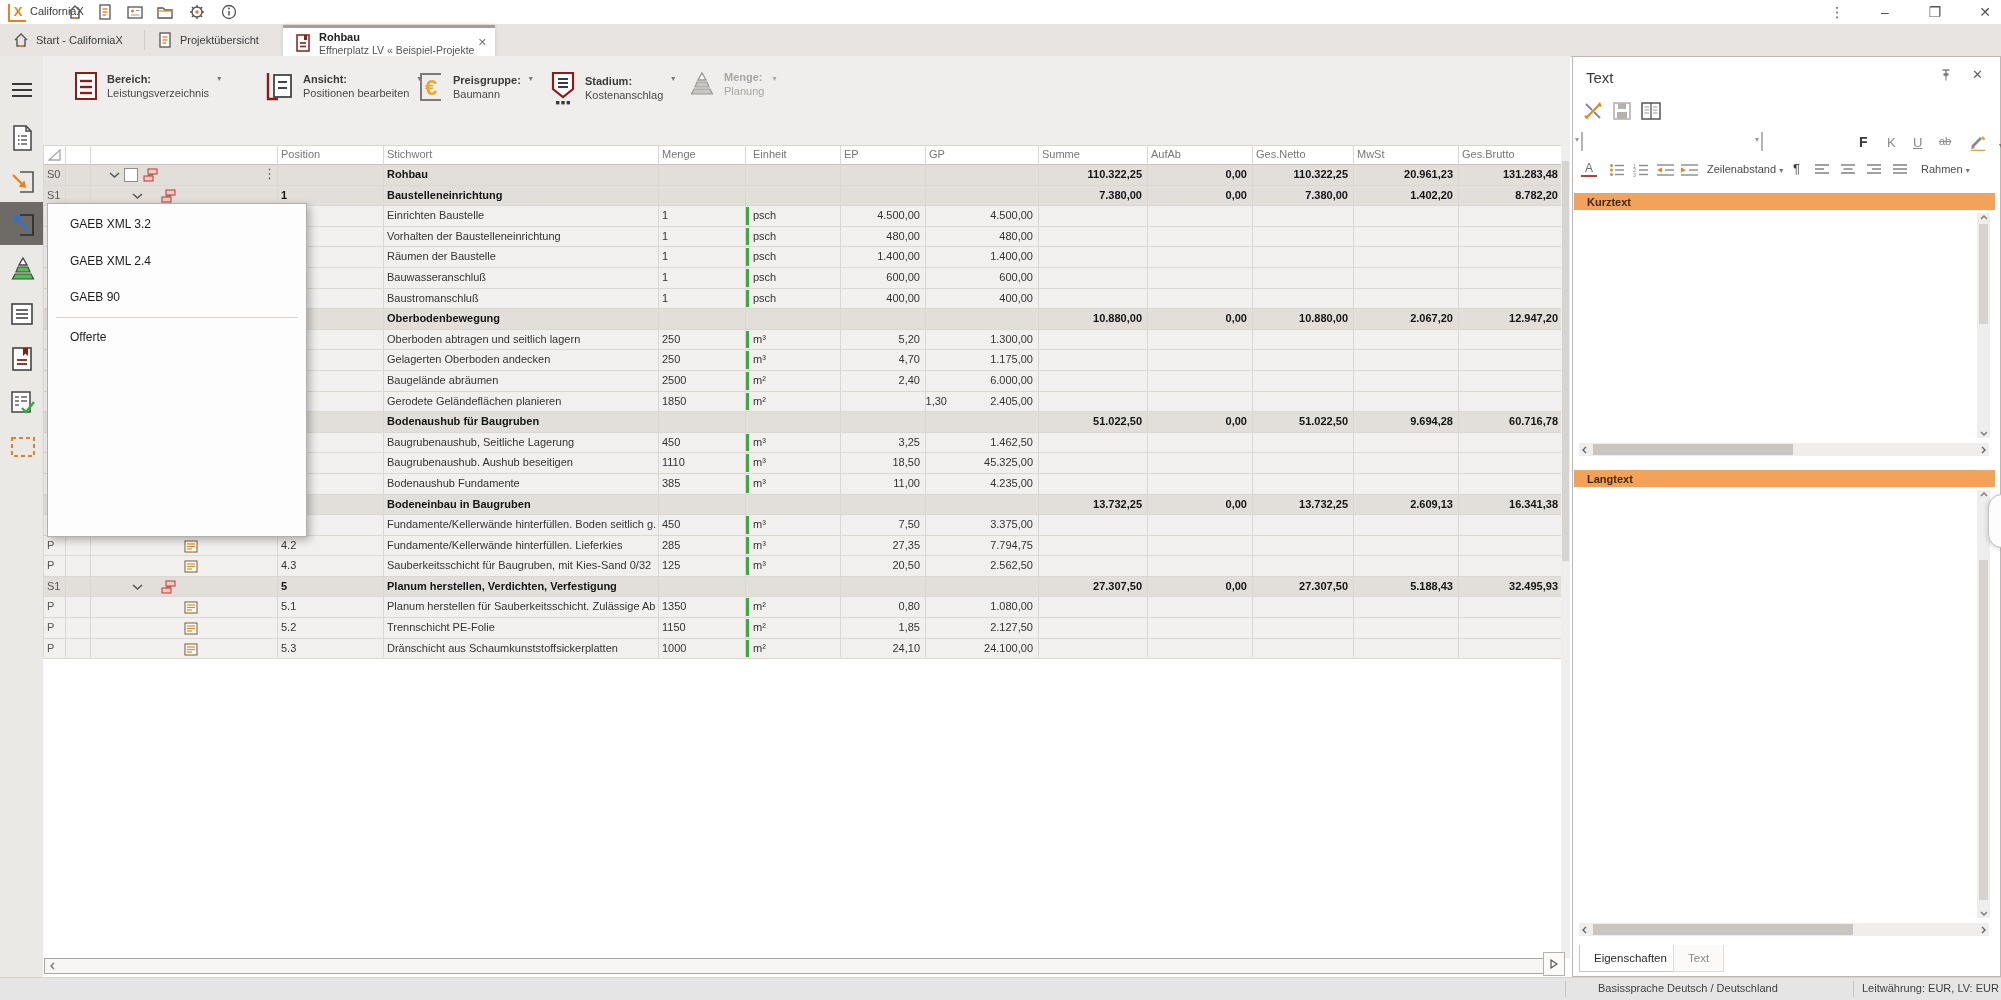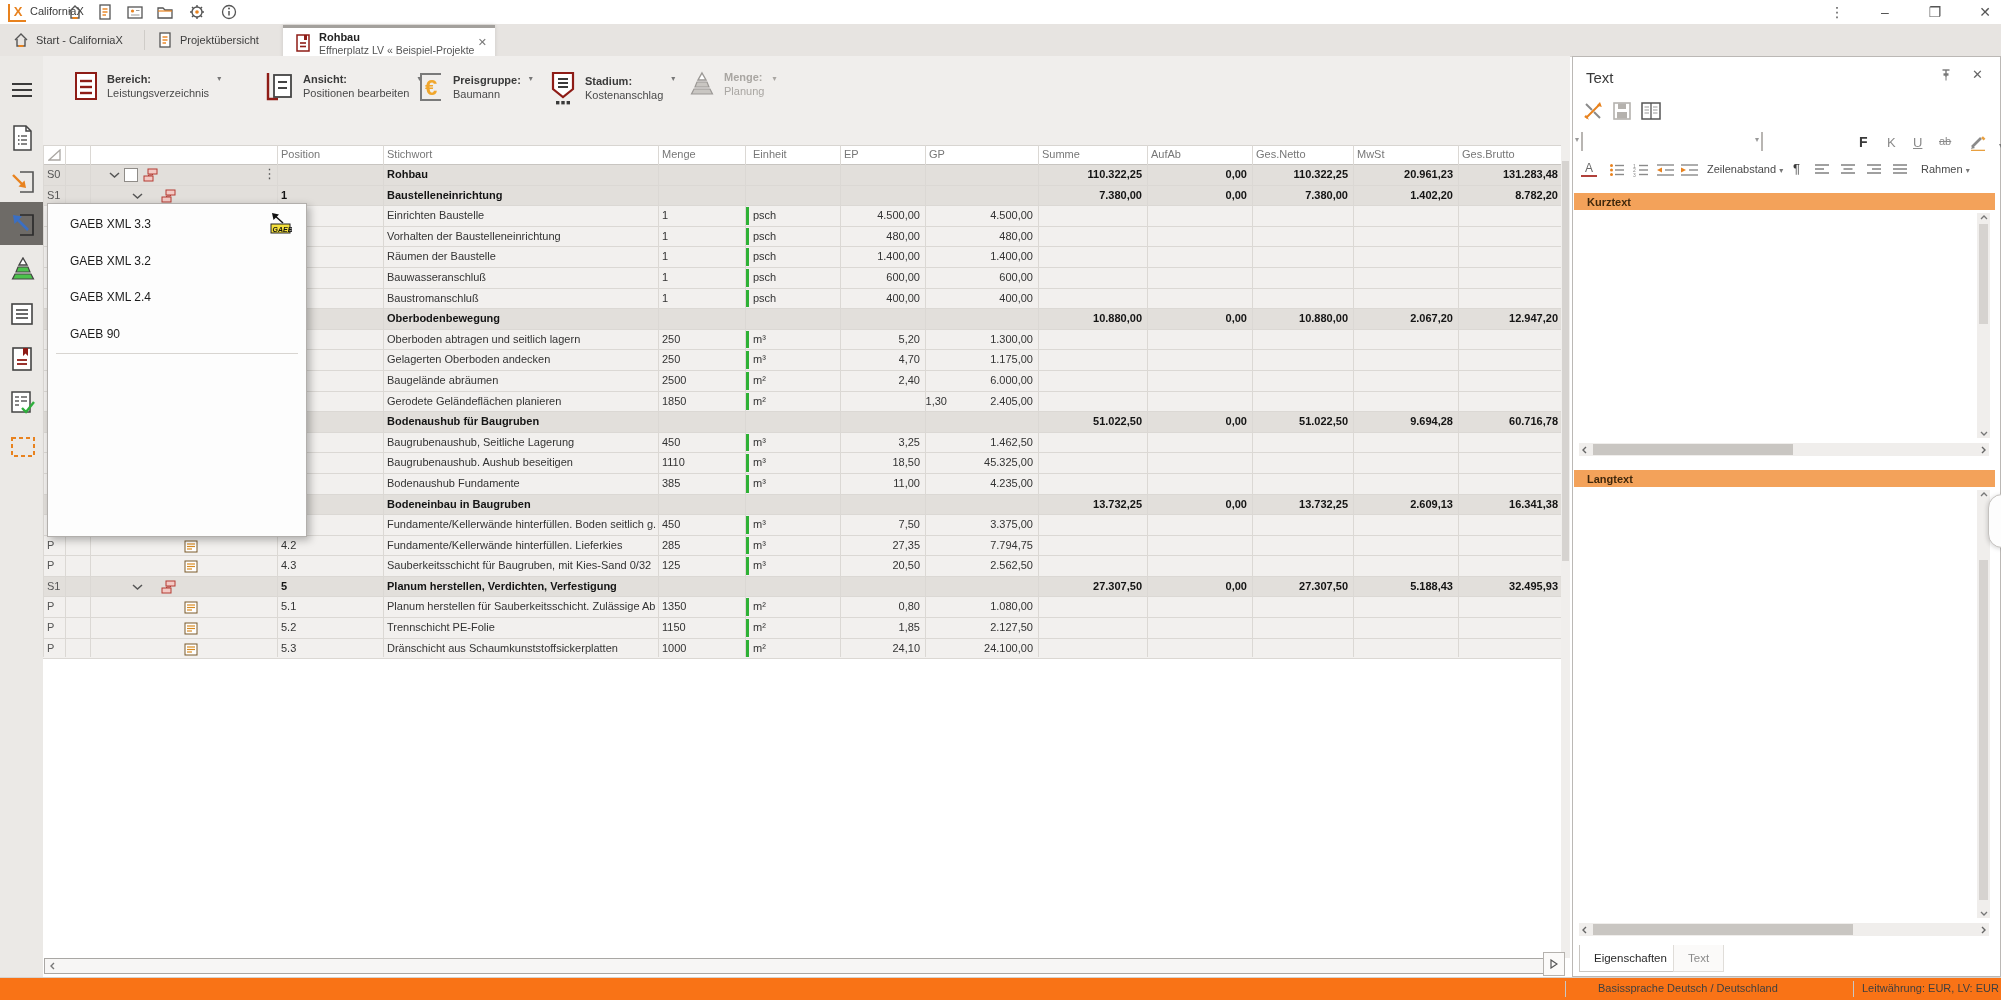--- a/index.html
+++ b/index.html
@@ -73,21 +73,21 @@
   .rp-iconrow{left:10px;top:44px;display:flex;gap:10px;align-items:center;}
   .combo{border:1px solid #b8b5b2;background:#fff;height:16px;position:relative;}
   .combo:after{content:"▾";position:absolute;right:3px;top:2px;font-size:8px;color:#999;}
   .fbtn{font-size:13px;color:#8a8a8a;}
   .fmt-lbl{font-size:11px;color:#4a4a4a;}
   .car{font-size:8px;color:#777;}
   .secbar{left:1px;width:421px;height:17px;background:#f3a25a;display:flex;align-items:center;}
   .secbar span{font-size:11px;font-weight:bold;color:#40280c;margin-left:13px;}
   .rp-tab{position:absolute;height:26px;display:flex;align-items:center;padding:0 14px;font-size:11.5px;}
   
-  .statusbar{left:0;top:977px;width:2001px;height:23px;background:#f97316;border-top:1px solid #d6d3cf;text-decoration:underline;}
+  .statusbar{left:0;top:977px;width:2001px;height:23px;background:#e5e5e5;border-top:1px solid #d6d3cf;text-decoration:underline;}
   .st-txt{top:4px;font-size:11px;color:#3f3f3f;}
   .st-div{top:3px;width:1px;height:16px;background:#c9c6c2;}
   .handle{left:1988px;top:494px;width:26px;height:52px;border-radius:26px;background:#fdfdfd;
           border:1px solid #c4c1be;box-shadow:-1px 1px 4px rgba(0,0,0,.15);}
   svg{display:block;}
 </style>
 </head>
 <body>
 
 <div class="screen">
@@ -888,40 +888,32 @@
       <span class="sb-arrow" style="right:1px">
           <svg width="7" height="8">
             <polyline points="2,1 5,4 2,7" fill="none" stroke="#777" stroke-width="1.4"></polyline>
           </svg>
         </span>
     </div>
   </div>
 
   <div class="abs cmenu" id="cmenu">
       <div class="mitem">
-        <span>GAEB XML 3.3</span>
-        <span class="mico">
-          <svg width="24" height="24">
-            <line x1="15" y1="11" x2="6" y2="3" stroke="#111" stroke-width="1.5"></line>
-            <polygon points="4,1 11,2.5 5.5,8" fill="#111"></polygon>
-            <rect x="3" y="12" width="19" height="9" fill="#f5e13d" stroke="#222"></rect>
-            <text x="4.5" y="19.5" font-size="7" font-weight="bold" font-style="italic" fill="#111" font-family="Liberation Sans,sans-serif">GAEB</text>
-          </svg>
-        </span>
-      </div>
-      <div class="mitem">
         <span>GAEB XML 3.2</span>
       </div>
       <div class="mitem">
         <span>GAEB XML 2.4</span>
       </div>
       <div class="mitem">
         <span>GAEB 90</span>
       </div>
       <div class="msep"></div>
+      <div class="mitem">
+        <span>Offerte</span>
+      </div>
     </div>
 
   <div class="abs rpanel">
     <span class="abs rp-title">Text</span>
     <span class="abs" style="left:366px;top:11px">
         <svg width="14" height="14">
           <line x1="7" y1="2" x2="7" y2="9" stroke="#777" stroke-width="1.4"></line>
           <line x1="3.5" y1="2" x2="10.5" y2="2" stroke="#777" stroke-width="1.4"></line>
           <line x1="4.5" y1="6.5" x2="9.5" y2="6.5" stroke="#777" stroke-width="2.4"></line>
           <line x1="7" y1="9" x2="7" y2="12.5" stroke="#777" stroke-width="1"></line>

